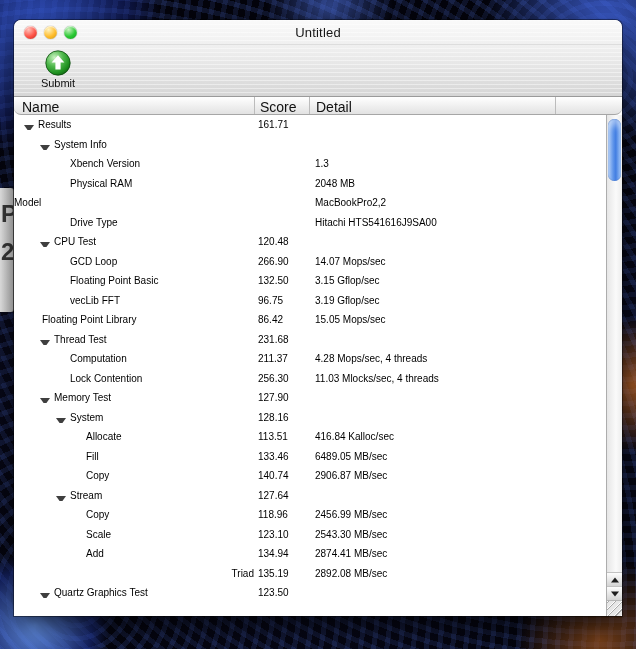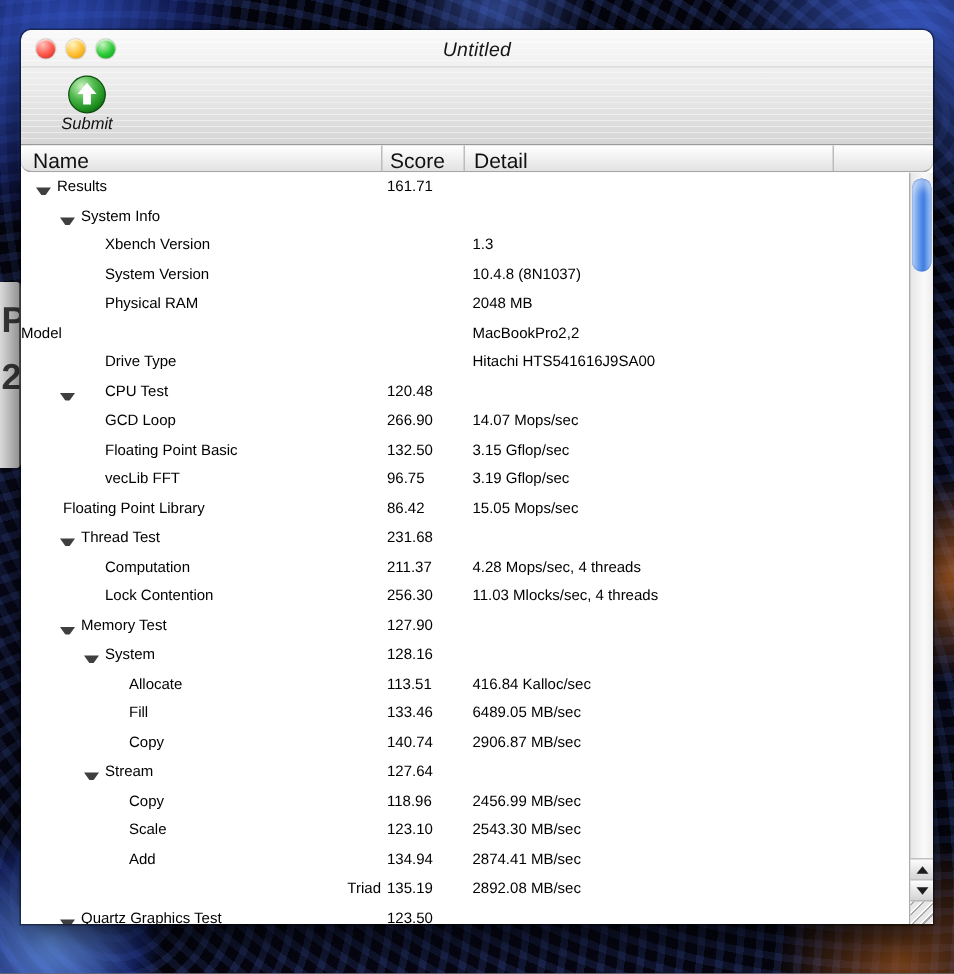--- a/index.html
+++ b/index.html
@@ -40,21 +40,20 @@
     background:#fff;border-radius:7px 7px 0 0;
     box-shadow:0 10px 28px rgba(0,0,0,.7), 0 0 0 1px rgba(0,0,0,.4);
     display:flex;flex-direction:column;overflow:hidden;
   }
   .window-top{
     border-radius:7px 7px 0 0;
     background:
       repeating-linear-gradient(180deg, rgba(255,255,255,.45) 0 1px, rgba(0,0,0,0) 1px 4px),
       linear-gradient(180deg,#fafafa 0%,#ececec 45%,#d6d6d6 100%);
     border-bottom:1px solid #9a9a9a;
-    font-style:italic;
   }
   .titlebar{height:24px;position:relative;display:flex;align-items:center;border-bottom:1px solid rgba(0,0,0,.10);}
   .traffic{position:absolute;left:10px;top:6px;display:flex;gap:7px;}
   .light{width:13px;height:13px;border-radius:50%;box-shadow:inset 0 1px 1px rgba(255,255,255,.7),0 0 1px rgba(0,0,0,.6);}
   .light.red{background:radial-gradient(circle at 35% 28%, #ffc2bb, #fd5549 55%, #c72318);}
   .light.yellow{background:radial-gradient(circle at 35% 28%, #fff3c0, #ffbd2e 55%, #d29507);}
   .light.green{background:radial-gradient(circle at 35% 28%, #c8f3c0, #2ac833 55%, #0f9a1c);}
   .title{flex:1;text-align:center;font-size:13px;color:#161616;letter-spacing:.2px;}
   .toolbar{height:51px;position:relative;}
   .submit{position:absolute;left:14px;top:5px;width:60px;text-align:center;cursor:default;}
@@ -167,41 +166,36 @@
             <div class="cell name" style="padding-left: 40px;"><span class="tri" style="left: 26px;"></span><span>System Info</span></div>
             <div class="cell score"></div>
             <div class="cell detail"></div>
           </div>
           <div class="row">
             <div class="cell name" style="padding-left: 56px;"><span>Xbench Version</span></div>
             <div class="cell score"></div>
             <div class="cell detail">1.3</div>
           </div>
           <div class="row">
-            <div class="cell name" style="padding-left: 56px;"><span>System Version</span></div>
-            <div class="cell score"></div>
-            <div class="cell detail">10.4.8 (8N1037)</div>
-          </div>
-          <div class="row">
             <div class="cell name" style="padding-left: 56px;"><span>Physical RAM</span></div>
             <div class="cell score"></div>
             <div class="cell detail">2048 MB</div>
           </div>
           <div class="row">
             <div class="cell name" style=""><span>Model</span></div>
             <div class="cell score"></div>
             <div class="cell detail">MacBookPro2,2</div>
           </div>
           <div class="row">
             <div class="cell name" style="padding-left: 56px;"><span>Drive Type</span></div>
             <div class="cell score"></div>
             <div class="cell detail">Hitachi HTS541616J9SA00</div>
           </div>
           <div class="row">
-            <div class="cell name" style="padding-left: 56px;"><span class="tri" style="left: 26px;"></span><span>CPU Test</span></div>
+            <div class="cell name" style="padding-left: 40px;"><span class="tri" style="left: 26px;"></span><span>CPU Test</span></div>
             <div class="cell score">120.48</div>
             <div class="cell detail"></div>
           </div>
           <div class="row">
             <div class="cell name" style="padding-left: 56px;"><span>GCD Loop</span></div>
             <div class="cell score">266.90</div>
             <div class="cell detail">14.07 Mops/sec</div>
           </div>
           <div class="row">
             <div class="cell name" style="padding-left: 56px;"><span>Floating Point Basic</span></div>

